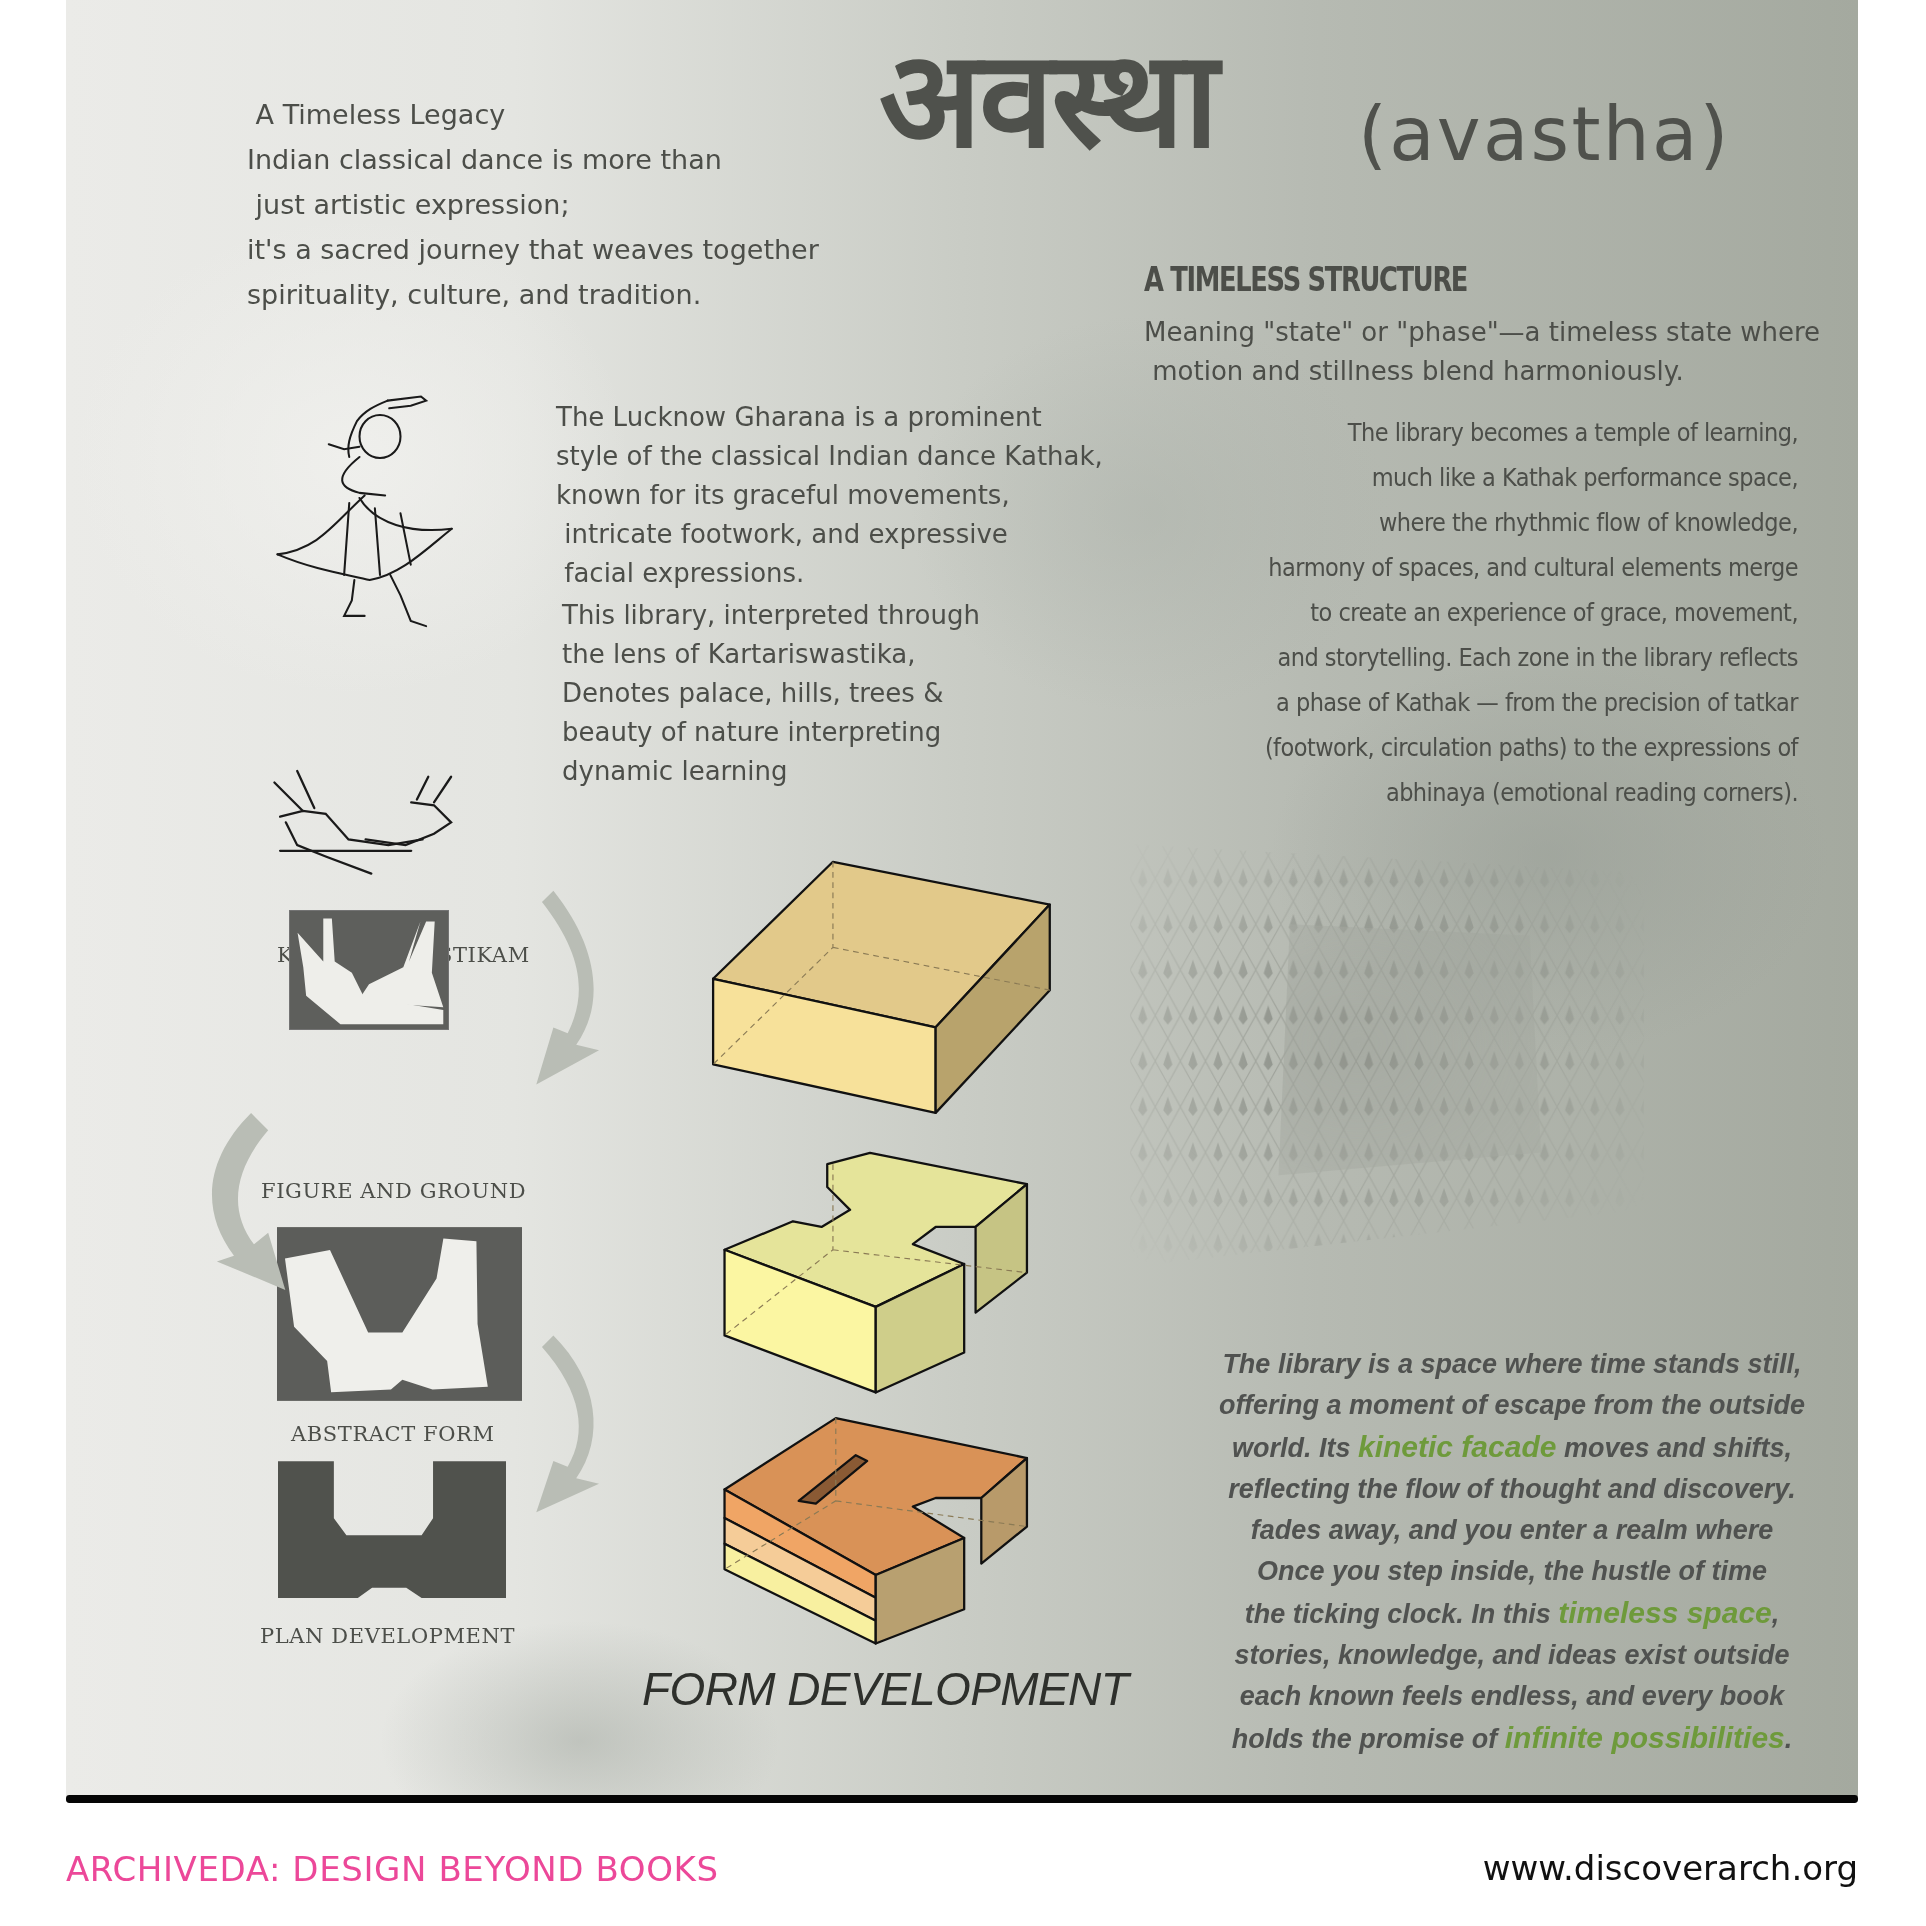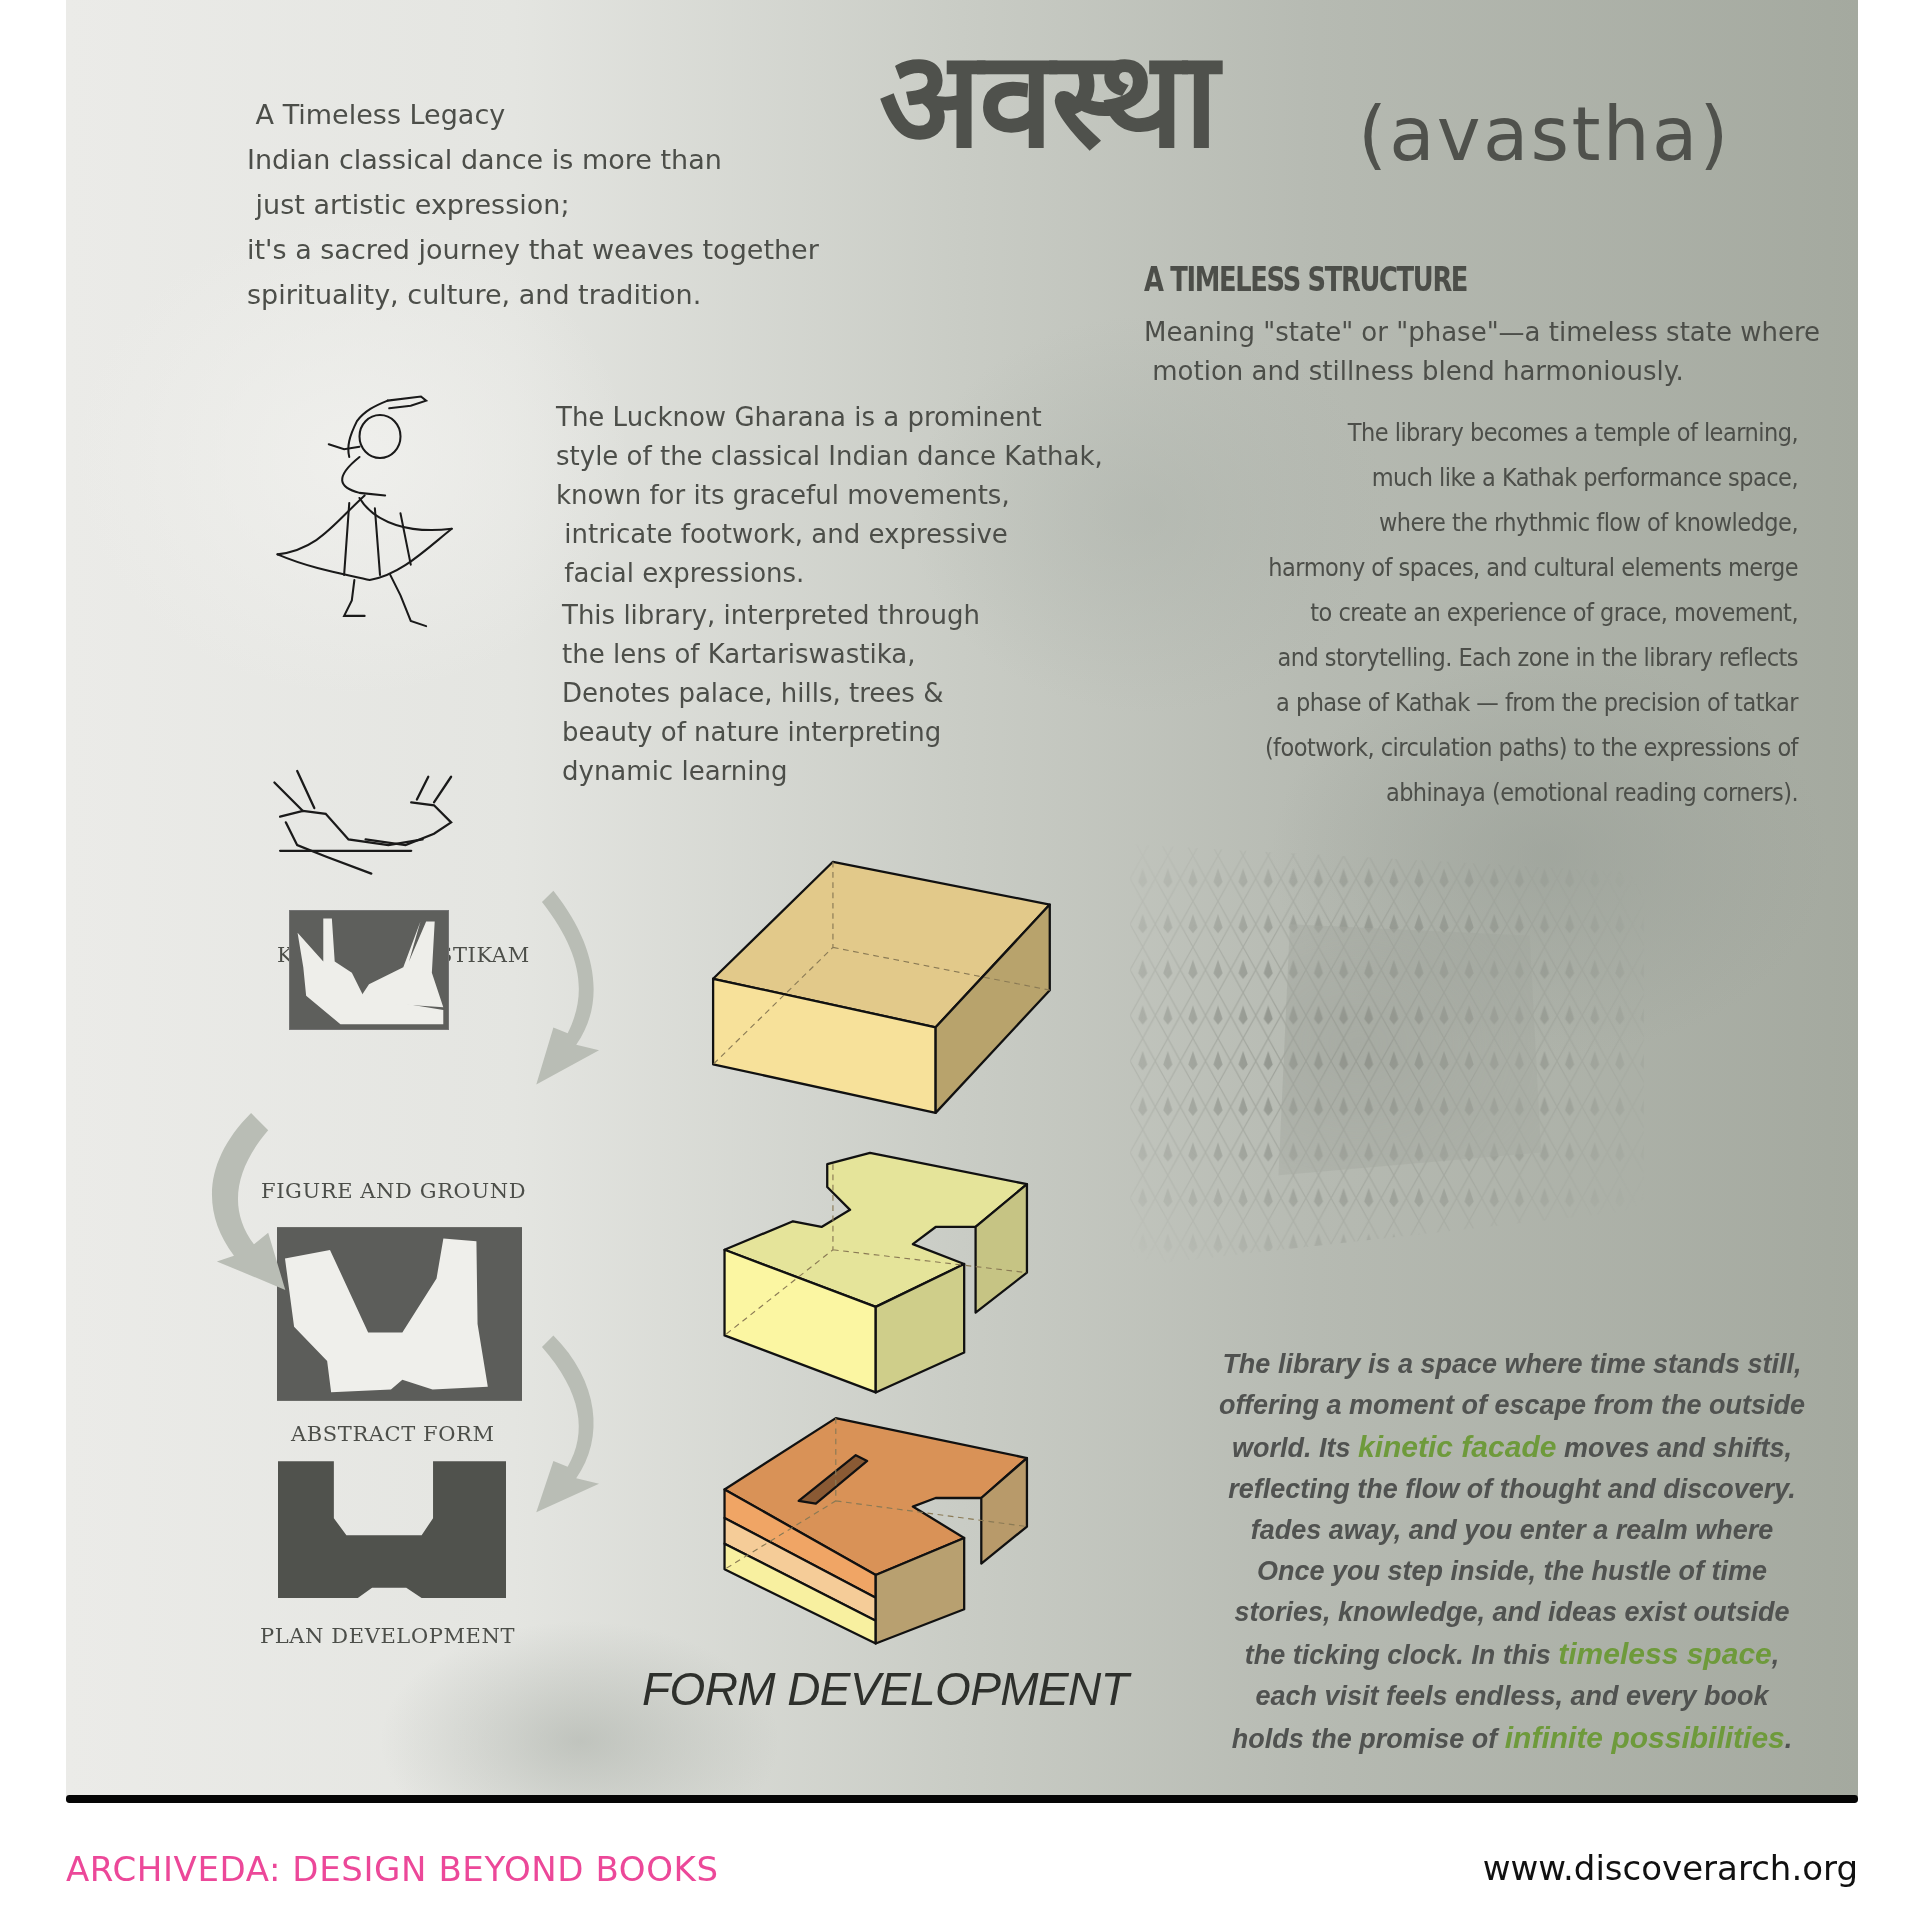--- a/index.html
+++ b/index.html
@@ -106,23 +106,23 @@
   </g>
 </svg>
 
 <div class="abs" style="left:1204px;top:1344px;width:616px;">
   <p class="t p-ital">The library is a space where time stands still,</p>
   <p class="t p-ital">offering a moment of escape from the outside</p>
   <p class="t p-ital"><span>world. Its </span><span class="green">kinetic facade</span><span> moves and shifts,</span></p>
   <p class="t p-ital">reflecting the flow of thought and discovery.</p>
   <p class="t p-ital">fades away, and you enter a realm where</p>
   <p class="t p-ital">Once you step inside, the hustle of time</p>
+  <p class="t p-ital"><span>the ticking clock. In this </span><span class="green">timeless space</span><span>,</span></p>
   <p class="t p-ital">stories, knowledge, and ideas exist outside</p>
-  <p class="t p-ital"><span>the ticking clock. In this </span><span class="green">timeless space</span><span>,</span></p>
-  <p class="t p-ital">each visit feels endless, and every book</p>
+  <p class="t p-ital">each known feels endless, and every book</p>
   <p class="t p-ital"><span>holds the promise of </span><span class="green">infinite possibilities</span><span>.</span></p>
 </div>
 
 <svg class="abs" style="left:257px;top:377px;" width="205" height="365" viewBox="0 0 400 700">
   <g fill="none" stroke="#1a1a1a" stroke-width="4" stroke-linecap="round">
     <path d="M255 40 C230 50 210 60 195 80 C180 110 175 130 180 150"></path>
     <path d="M255 40 L320 32 L330 40 L300 50 L258 55"></path>
     <ellipse cx="240" cy="110" rx="40" ry="42"></ellipse>
     <path d="M200 130 L170 135 L140 125"></path>
     <path d="M200 150 C150 190 160 210 200 220 L250 225"></path>

